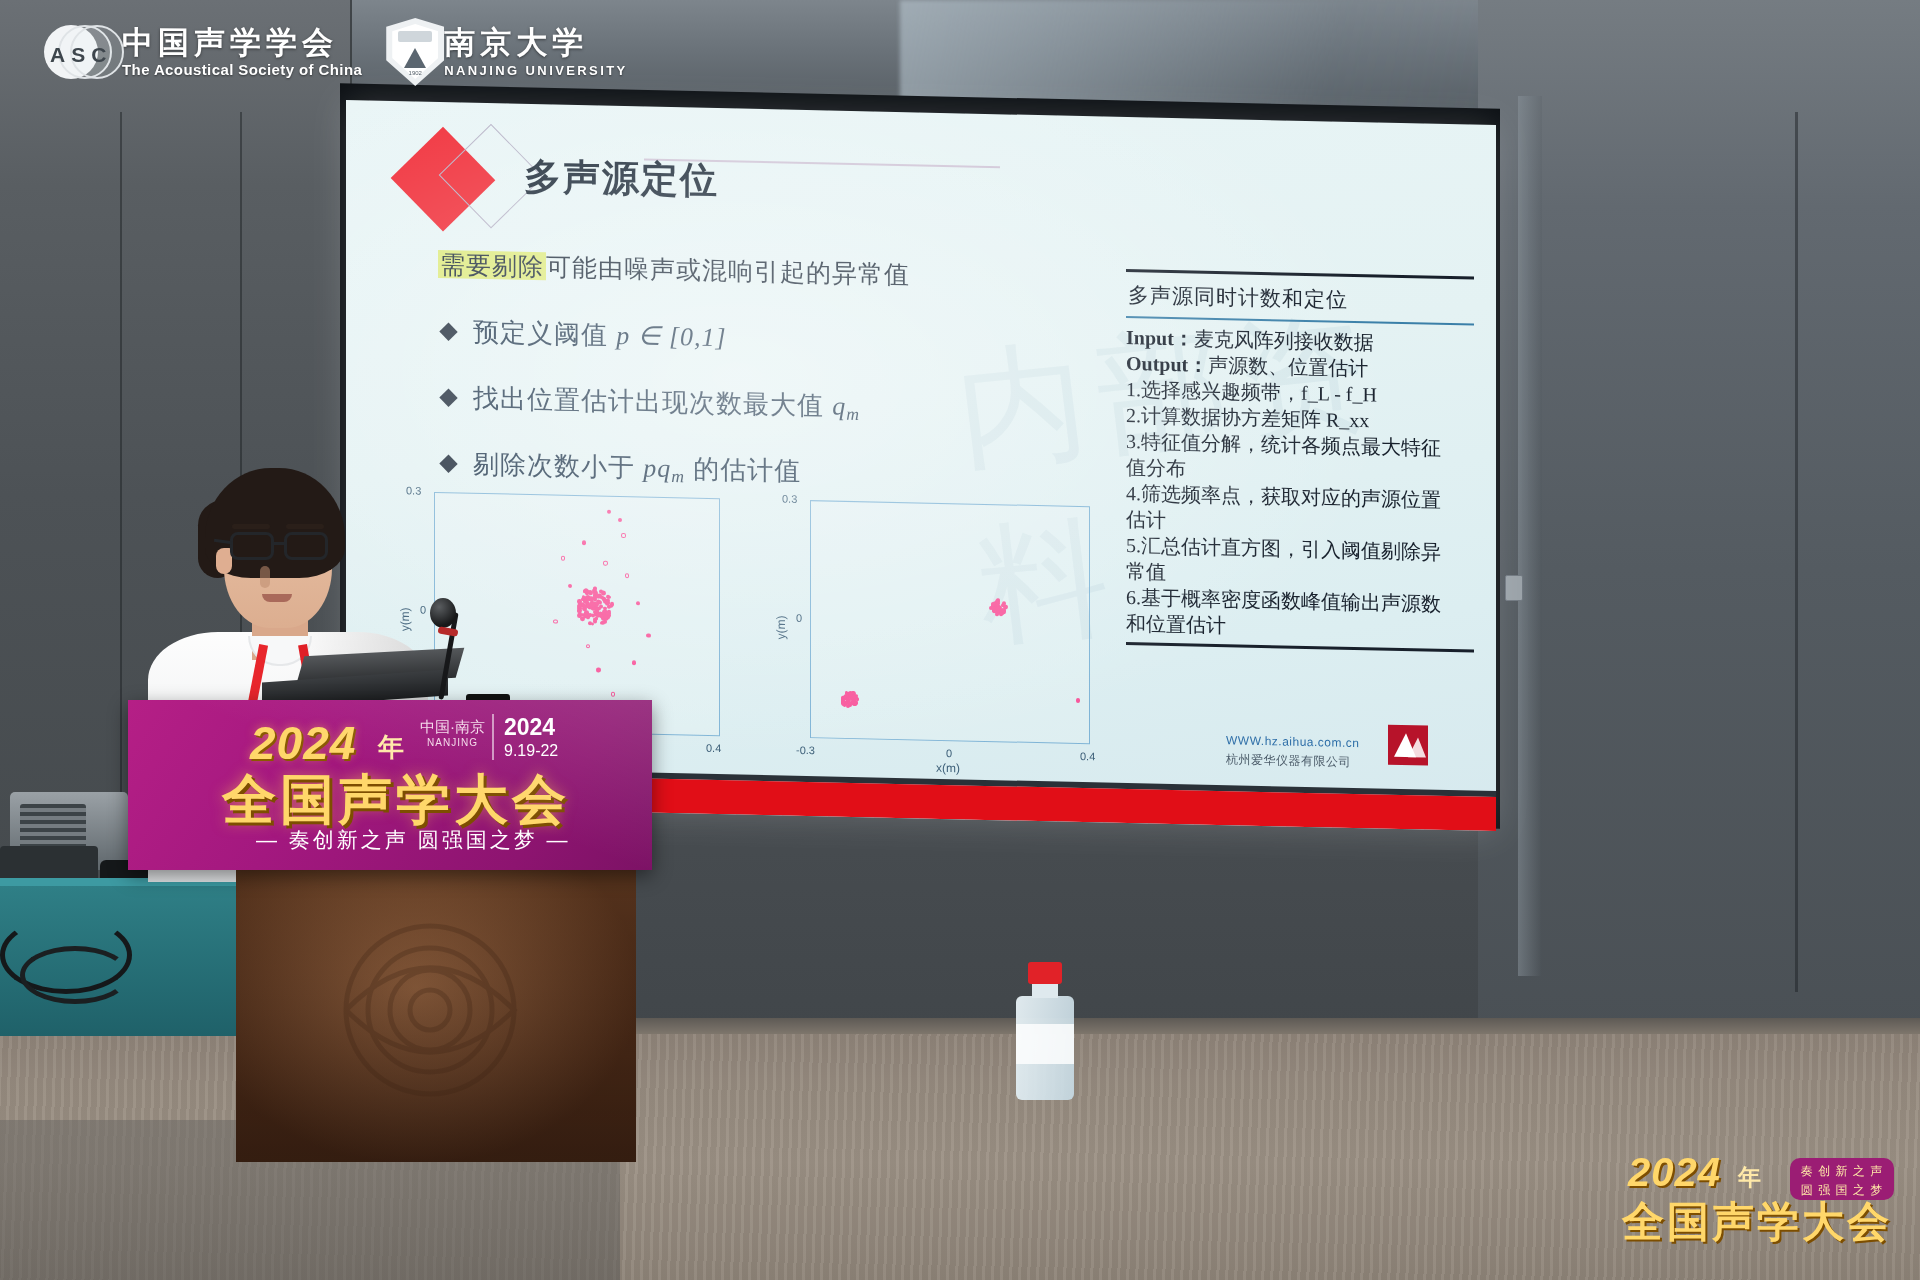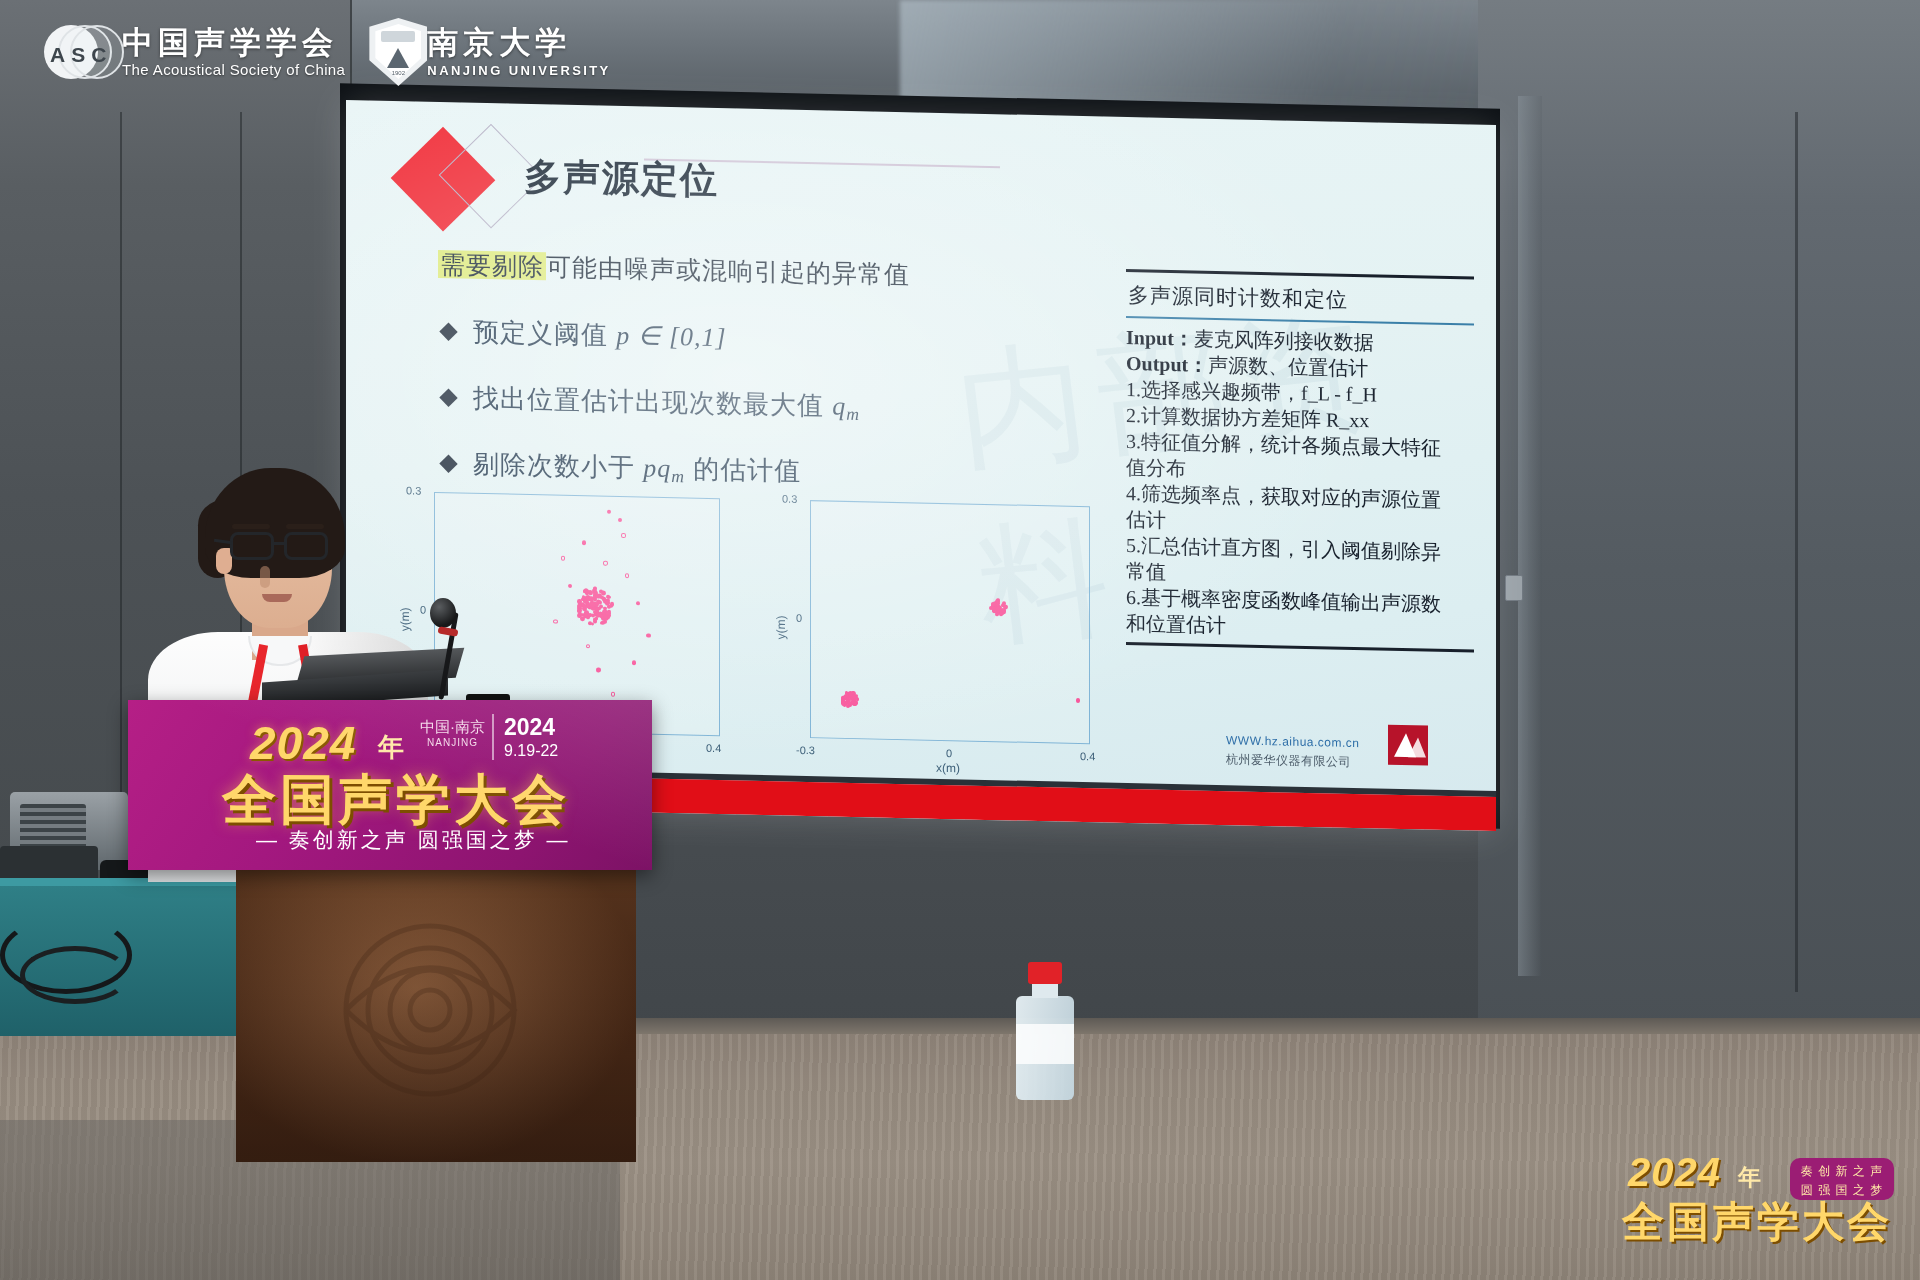--- a/index.html
+++ b/index.html
@@ -100,21 +100,21 @@
   .hdr{position:absolute;left:44px;top:18px;display:flex;align-items:center;gap:24px;}
   .asc-wrap{display:flex;align-items:center;gap:14px;}
   .asc-mark{position:relative;width:64px;height:62px;}
   .asc-c{position:absolute;top:4px;width:54px;height:54px;border-radius:50%;}
   .asc-c.fill{left:0;background:#f2f4f6;}
   .asc-c.r1{left:14px;border:2.5px solid #dfe3e6;background:rgba(242,244,246,.12);}
   .asc-c.r2{left:26px;border:2.5px solid #dfe3e6;background:rgba(242,244,246,.12);}
   .asc-letters{position:absolute;left:6px;top:22px;font-size:21px;font-weight:bold;color:#3e464d;letter-spacing:6px;}
   .asc-cn{font-size:31px;font-weight:bold;color:#fff;letter-spacing:5px;
           font-family:"DejaVu Sans",sans-serif;text-shadow:0 1px 3px rgba(0,0,0,.5);line-height:1.05;}
-  .asc-en{font-size:15px;font-weight:normal;color:#fff;letter-spacing:.4px;
+  .asc-en{font-size:15px;font-weight:bold;color:#fff;letter-spacing:.4px;
           text-shadow:0 1px 2px rgba(0,0,0,.5);margin-top:3px;}
   .nju-wrap{display:flex;align-items:center;}
   .nju-shield{position:relative;width:58px;height:68px;}
   .nju-outer{position:absolute;inset:0;background:#eef1f3;
     clip-path:polygon(50% 0,100% 13%,100% 62%,50% 100%,0 62%,0 13%);}
   .nju-inner{position:absolute;left:6px;top:6px;right:6px;bottom:7px;background:#fff;
     clip-path:polygon(50% 0,100% 13%,100% 62%,50% 100%,0 62%,0 13%);}
   .nju-tree{position:absolute;left:50%;top:30px;transform:translateX(-50%);
     width:0;height:0;border-left:11px solid transparent;border-right:11px solid transparent;border-bottom:20px solid #5b6670;}
   .nju-bar{position:absolute;left:12px;top:13px;width:34px;height:11px;background:#cfd6db;border-radius:2px;}

